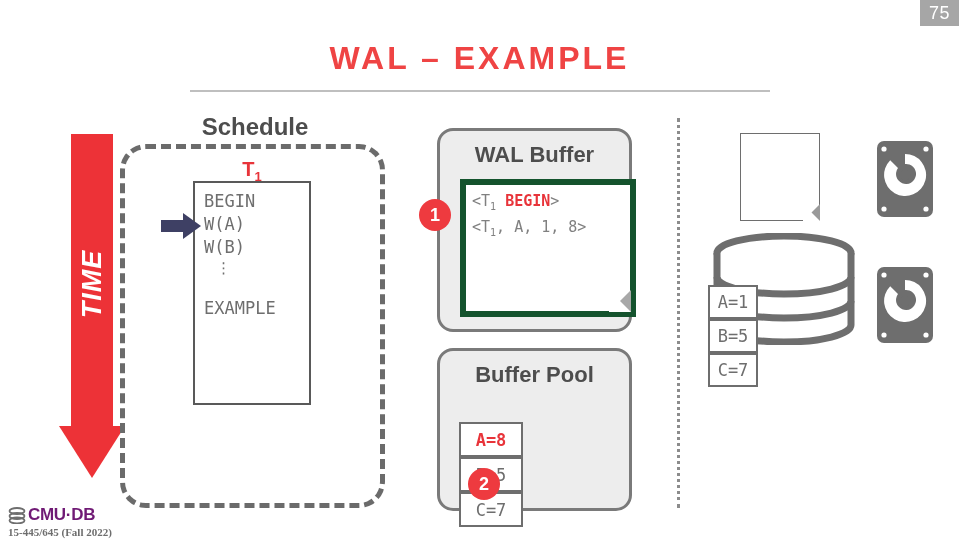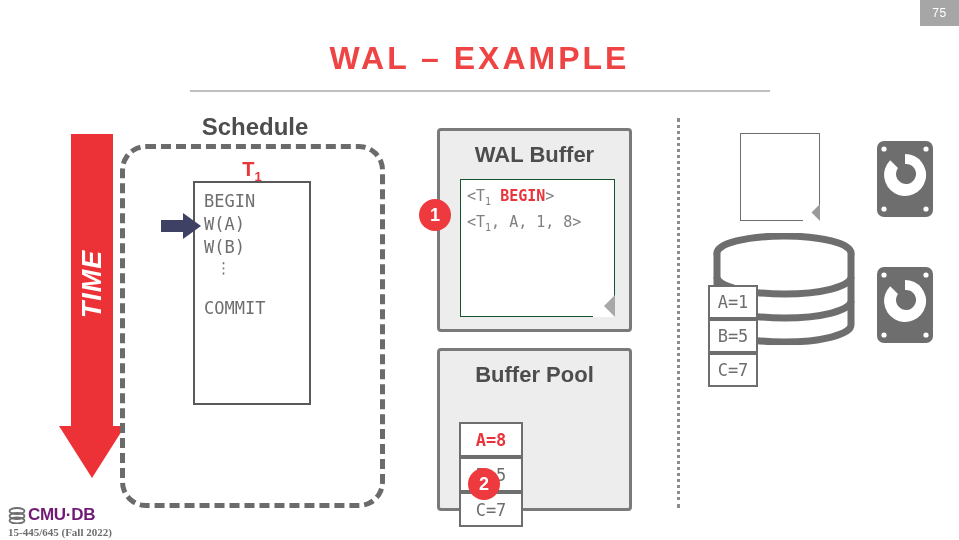--- a/index.html
+++ b/index.html
@@ -14,21 +14,21 @@
     color: #4d4d4d;
   }
   .slide { position: absolute; inset: 0; }
 
   
   .page-badge {
     position: absolute; top: 0; right: 0;
     width: 39px; height: 26px;
     background: #a6a6a6;
     color: #ffffff;
-    font-size: 12px;
+    font-size: 18px;
     font-weight: 400;
     display: flex; align-items: center; justify-content: center;
     letter-spacing: .5px;
   }
 
   
   .title {
     position: absolute;
     top: 40px; left: 0; right: 0;
     text-align: center;
@@ -148,40 +148,40 @@
     border-top: 13px solid transparent;
     border-bottom: 13px solid transparent;
     border-left: 18px solid #3e4064;
   }
 
   
   .card {
     position: absolute;
     background: #ededed;
     border: 3px solid #7a7a7a;
-    border-radius: 4px;
+    border-radius: 16px;
     box-sizing: border-box;
   }
   .card-title {
     position: absolute;
     left: 0; right: 0; top: 11px;
     text-align: center;
     font-size: 22px;
     font-weight: bold;
     color: #4d4d4d;
   }
   #wal-card { left: 437px; top: 128px; width: 195px; height: 204px; }
   #pool-card { left: 437px; top: 348px; width: 195px; height: 163px; }
 
   .wal-page {
     position: absolute;
     left: 20px; top: 48px;
-    width: 155px; height: 138px;
+    width: 176px; height: 138px;
     background: #ffffff;
-    border: 1px solid #14532d;
+    border: 6px solid #14532d;
     box-sizing: border-box;
   }
   .wal-page .fold {
     position: absolute;
     right: -1px; bottom: -1px;
     width: 0; height: 0;
     border-left: 22px solid transparent;
     border-bottom: 22px solid #a8a8a8;
   }
   .wal-page .fold2 {
@@ -317,21 +317,21 @@
   </div>
 
   <div class="txn-box"></div>
 
   <div class="txn-ops">
     <span>BEGIN</span><br>
     <span>W(A)</span><br>
     <span>W(B)</span>
     <span class="dots">⋮</span>
     <span class="gap"></span>
-    <span>COMMIT</span>
+    <span>EXAMPLE</span>
   </div>
 
   <div class="op-pointer">
     <div class="p-shaft"></div>
     <div class="p-head"></div>
   </div>
 
   <div class="card" id="wal-card">
     <div class="card-title">WAL Buffer</div>
     <div class="wal-page">

